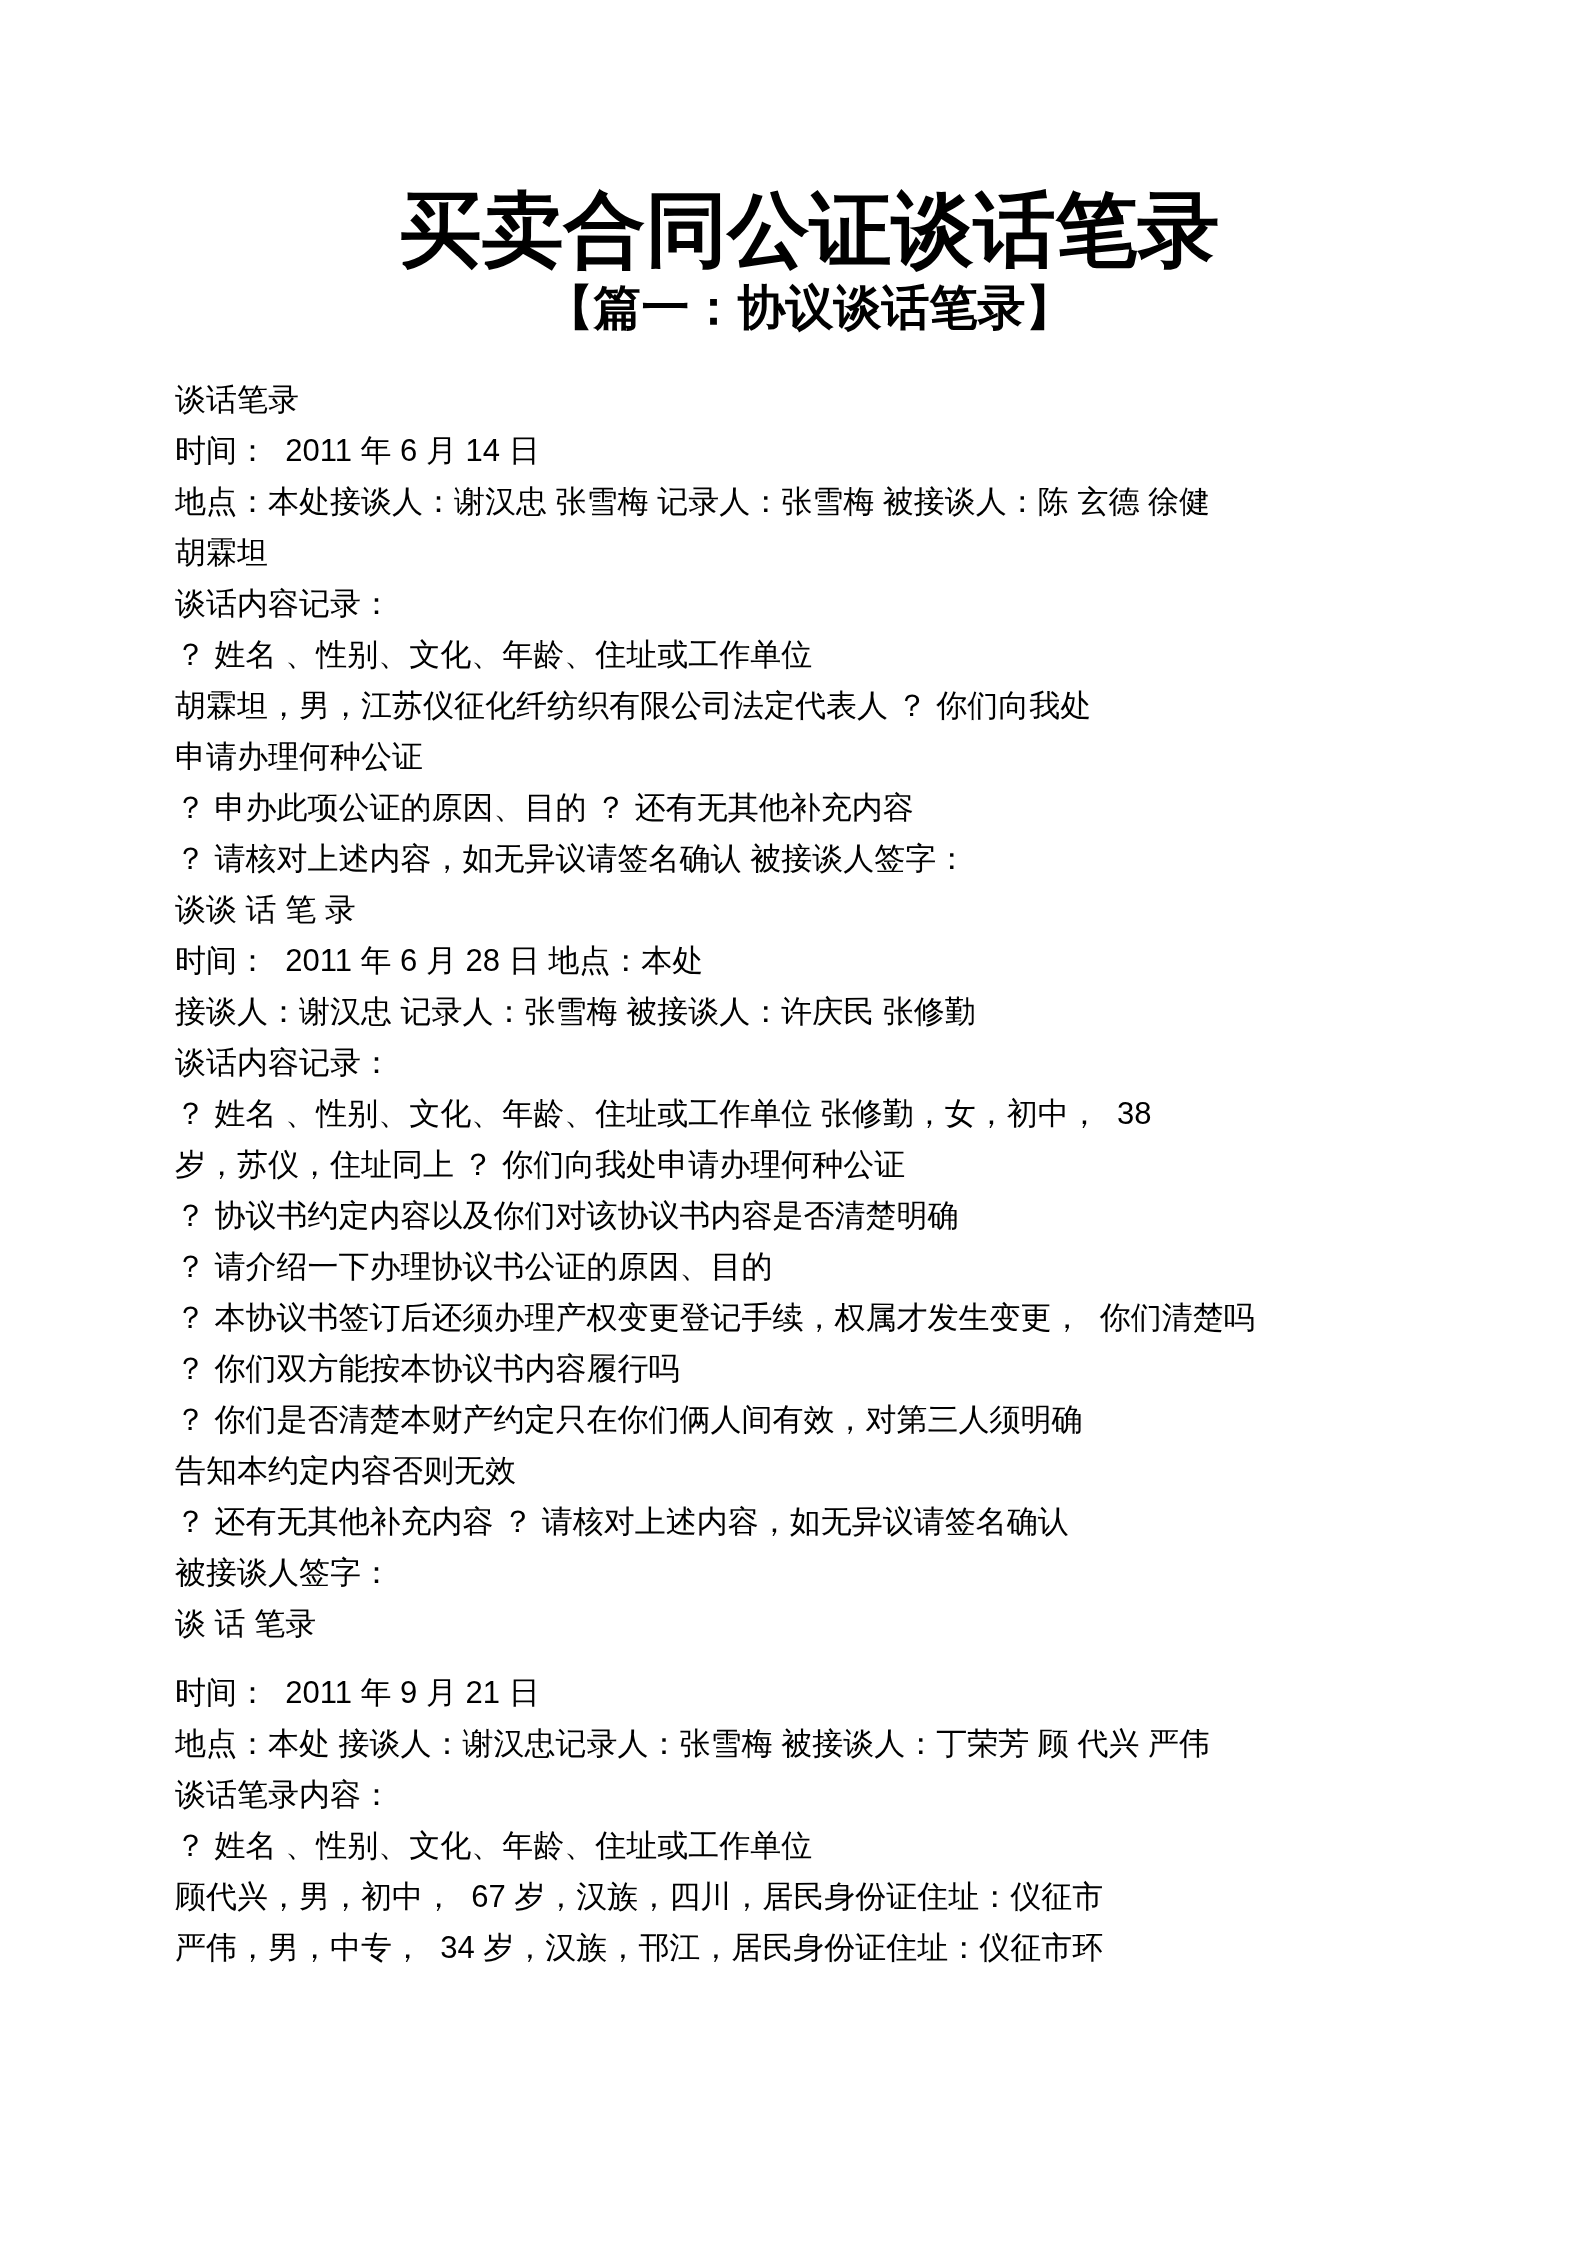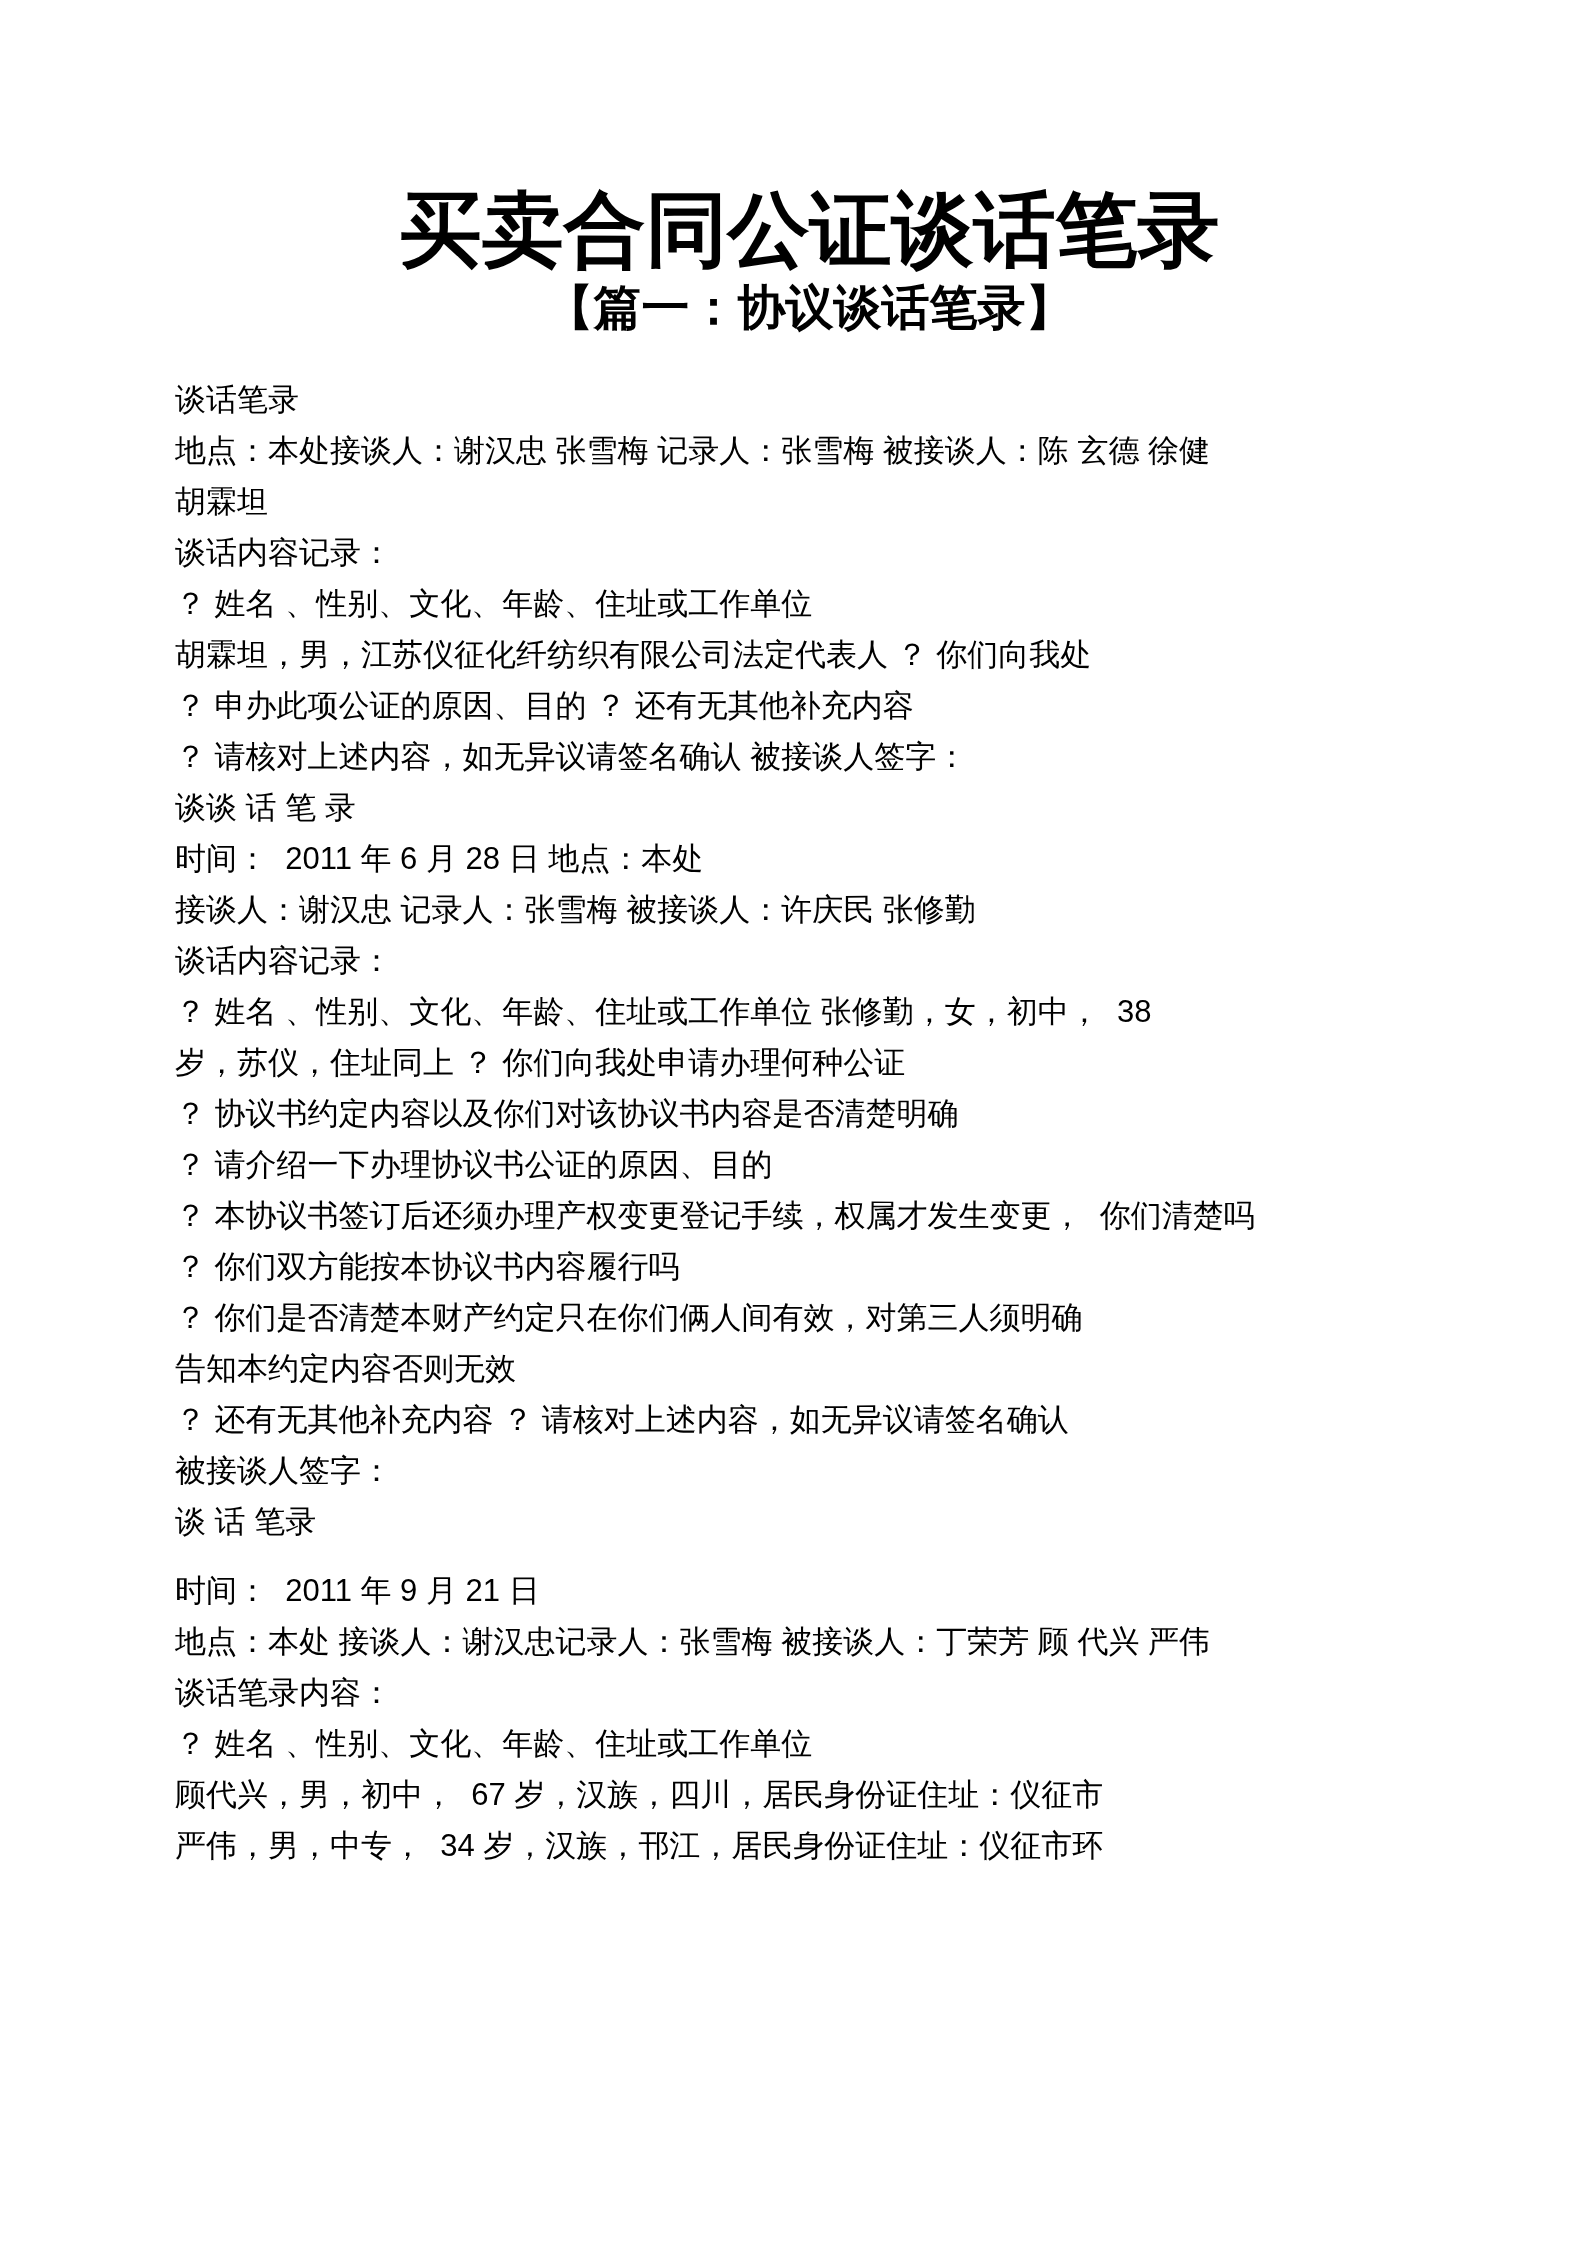--- a/index.html
+++ b/index.html
@@ -51,25 +51,27 @@
   }
 </style>
 </head>
 <body>
 
 <div class="page">
   <h1 class="doc-title">买卖合同公证谈话笔录</h1>
   <h2 class="doc-subtitle">【篇一：协议谈话笔录】</h2>
   <div class="doc-body">
       <p class="line">谈话笔录</p>
+      <p class="line">时间：  2011 年 6 月 14 日</p>
       <p class="line">地点：本处接谈人：谢汉忠 张雪梅 记录人：张雪梅 被接谈人：陈 玄德 徐健</p>
       <p class="line">胡霖坦</p>
       <p class="line">谈话内容记录：</p>
       <p class="line">？ 姓名 、性别、文化、年龄、住址或工作单位</p>
       <p class="line">胡霖坦，男，江苏仪征化纤纺织有限公司法定代表人 ？ 你们向我处</p>
+      <p class="line">申请办理何种公证</p>
       <p class="line">？ 申办此项公证的原因、目的 ？ 还有无其他补充内容</p>
       <p class="line">？ 请核对上述内容，如无异议请签名确认 被接谈人签字：</p>
       <p class="line">谈谈 话 笔 录</p>
       <p class="line">时间：  2011 年 6 月 28 日 地点：本处</p>
       <p class="line">接谈人：谢汉忠 记录人：张雪梅 被接谈人：许庆民 张修勤</p>
       <p class="line">谈话内容记录：</p>
       <p class="line">？ 姓名 、性别、文化、年龄、住址或工作单位 张修勤，女，初中，  38</p>
       <p class="line">岁，苏仪，住址同上 ？ 你们向我处申请办理何种公证</p>
       <p class="line">？ 协议书约定内容以及你们对该协议书内容是否清楚明确</p>
       <p class="line">？ 请介绍一下办理协议书公证的原因、目的</p>

